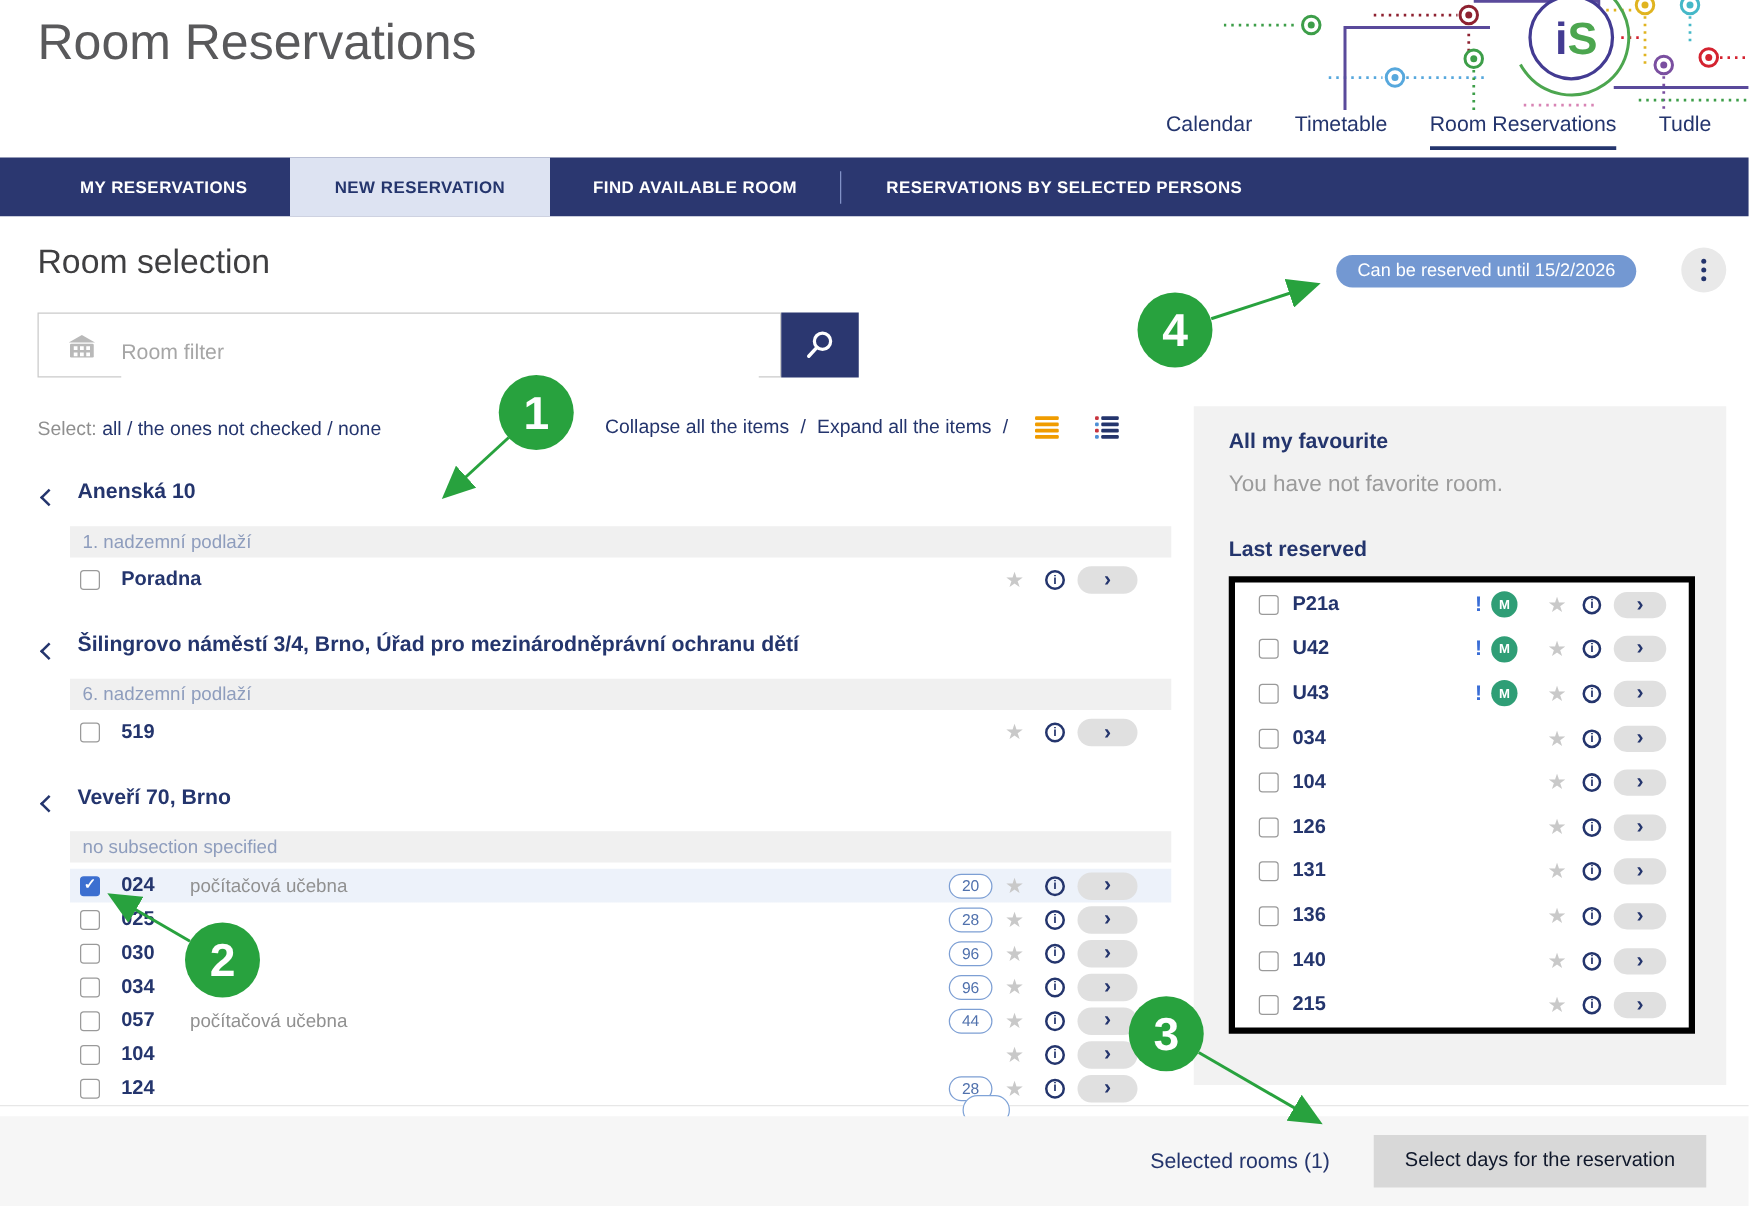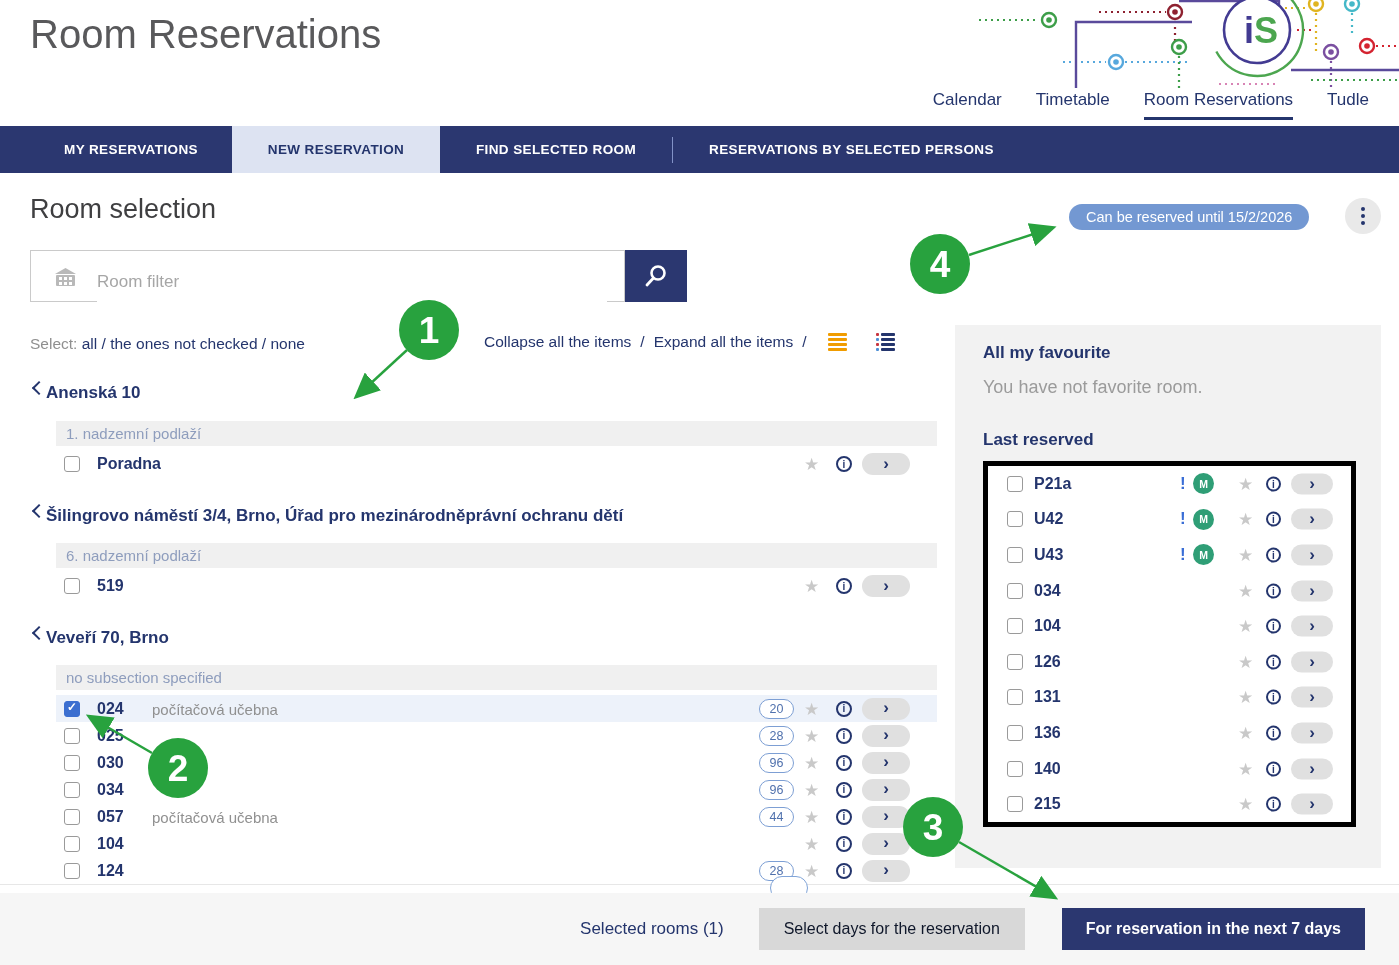--- a/index.html
+++ b/index.html
@@ -38,21 +38,21 @@
   .linkish { color:#24356d; cursor:pointer; }
   .expand-row { position:absolute; left:484px; top:333px; display:flex; align-items:center; gap:9px; font-size:15.5px; }
   .bars-icon { display:inline-flex; flex-direction:column; gap:2px; width:19px; margin-left:12px; cursor:pointer; }
   .bars-icon b { height:3px; background:#f09c00; border-radius:1px; }
   .tree-icon { display:inline-flex; flex-direction:column; gap:2px; width:19px; margin-left:20px; cursor:pointer; }
   .tree-icon span { display:flex; gap:2px; }
   .tree-icon span i { height:3px; flex:1; background:#24356d; border-radius:1px; }
   .tree-icon span b { width:3px; height:3px; border-radius:1px; }
   .tick-r { background:#c8353f; } .tick-b { background:#4d8fd6; }
   
-  .bhead { position:absolute; left:30px; display:flex; align-items:flex-start; gap:2px; cursor:pointer; }
+  .bhead { position:absolute; left:30px; display:flex; align-items:flex-end; gap:18px; cursor:pointer; }
   .bhead .chev-left { width:10px; height:10px; border-left:2.5px solid #24356d; border-bottom:2.5px solid #24356d; transform:rotate(45deg); margin-left:4px; }
   .bhead .bname { font-size:17px; font-weight:700; color:#24356d; }
   .band { position:absolute; left:56px; width:881px; height:25px; line-height:25px; padding-left:10px; background:#f0f0f0; color:#8e9dbd; font-size:15px; }
   .room-row { position:absolute; left:30px; width:907px; height:27px; }
   .room-row.tall { height:28px; }
   .room-row.hl { background:linear-gradient(to right, transparent 26px, #edf2fa 26px); }
   .cb { position:absolute; width:16px; height:16px; border:1.5px solid #9a9a9a; border-radius:3px; background:#fff; top:50%; transform:translateY(-50%); cursor:pointer; }
   .cb.checked { background:#3c6fd0; border-color:#3c6fd0; }
   .cb.checked::after { content:"✓"; position:absolute; left:2px; top:-2px; color:#fff; font-size:12px; font-weight:700; }
   .room-row .cb { left:34px; }
@@ -142,21 +142,21 @@
 <nav class="top-nav">
   <span class="nav-item">Calendar</span>
   <span class="nav-item">Timetable</span>
   <span class="nav-item active">Room Reservations</span>
   <span class="nav-item">Tudle</span>
 </nav>
 
 <div class="tabbar">
   <div class="tab t0">MY RESERVATIONS</div>
   <div class="tab t1 active">NEW RESERVATION</div>
-  <div class="tab t2">FIND SELECTED ROOM</div>
+  <div class="tab t2">FIND AVAILABLE ROOM</div>
   <div class="tab-sep"></div>
   <div class="tab t3">RESERVATIONS BY SELECTED PERSONS</div>
 </div>
 
 <h2 class="section-heading">Room selection</h2>
 <span class="reserve-pill">Can be reserved until 15/2/2026</span>
 <div class="kebab">
     <i></i>
     <i></i>
     <i></i>
@@ -435,21 +435,20 @@
           <span class="chev">›</span>
         </span>
     </div>
 
   </div>
 </aside>
 
 <div class="footer">
   <span class="sel-label">Selected rooms (1)</span>
   <button class="btn btn-gray">Select days for the reservation</button>
-  <button class="btn btn-navy">For reservation in the next 7 days</button>
 </div>
 
 <svg class="anno" viewBox="0 0 1399 965">
   <defs>
     <marker id="ah" markerWidth="11" markerHeight="10" refX="9" refY="5" orient="auto">
       <path d="M0,0 L11,5 L0,10 Z" fill="#28a23e"></path>
     </marker>
   </defs>
   <line x1="407" y1="350" x2="357" y2="396" stroke="#28a23e" stroke-width="2.4" marker-end="url(#ah)"></line>
   <line x1="152" y1="753" x2="90" y2="717" stroke="#28a23e" stroke-width="2.4" marker-end="url(#ah)"></line>

